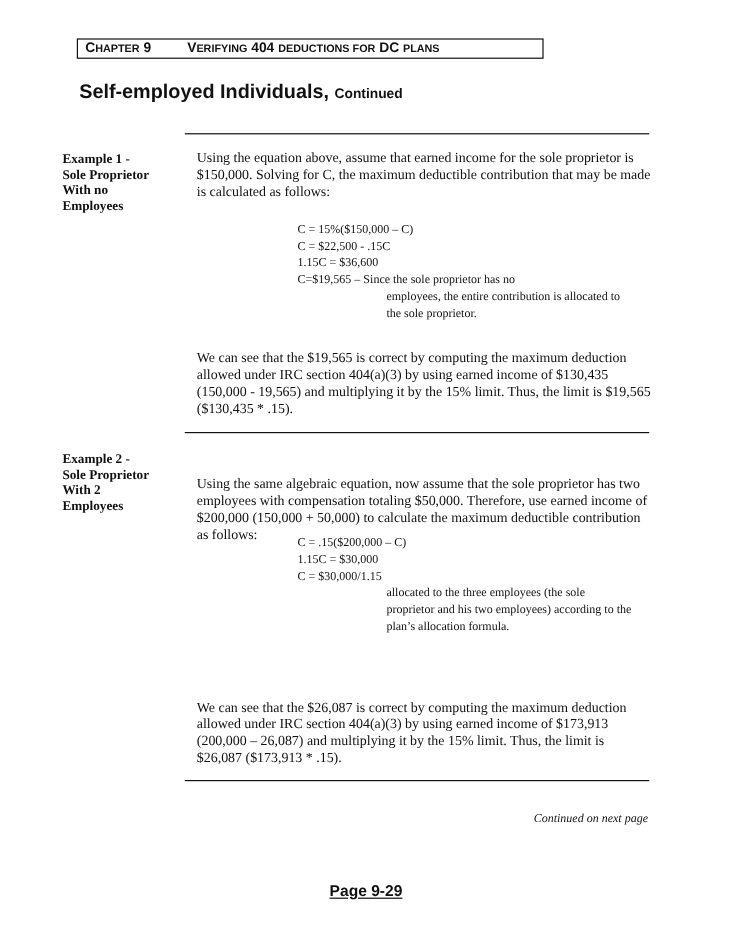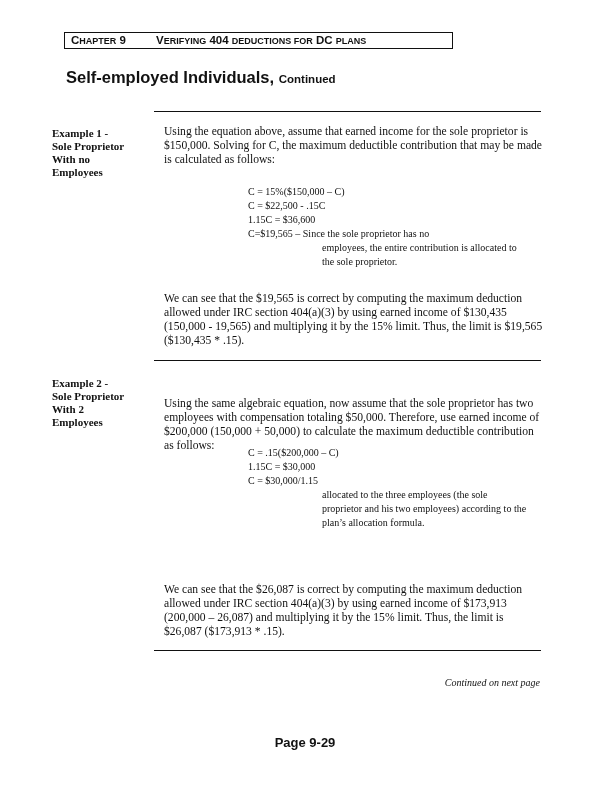--- a/index.html
+++ b/index.html
@@ -31,21 +31,21 @@
     font-family: Liberation Serif, serif; font-size: 10px; line-height: 13.9px;
   }
   .eq div { white-space: nowrap; }
   .eq .indent { padding-left: 74px; white-space: normal; }
   .continued {
     position: absolute; right: 70px; top: 653px;
     font-family: "Liberation Serif", serif; font-style: italic; font-size: 10px; margin-top: 24px;
   }
   .page-num {
     position: absolute; left: 0; width: 610px; top: 735px; text-align: center;
-    font-family: "Liberation Sans", sans-serif; font-weight: bold; font-size: 13px;
+    font-family: "Liberation Sans", sans-serif; font-weight: bold; font-size: 13px; text-decoration: underline;
   }
 </style>
 </head>
 <body>
 
 <div class="chapter-box">
   <span class="chap-num"><span>C</span><span class="sc">HAPTER</span> <span>9</span></span><span><span>V</span><span class="sc">ERIFYING</span> <span>404</span> <span class="sc">DEDUCTIONS FOR</span> <span>DC</span> <span class="sc">PLANS</span></span>
 </div>
 
 <div class="section-title">

